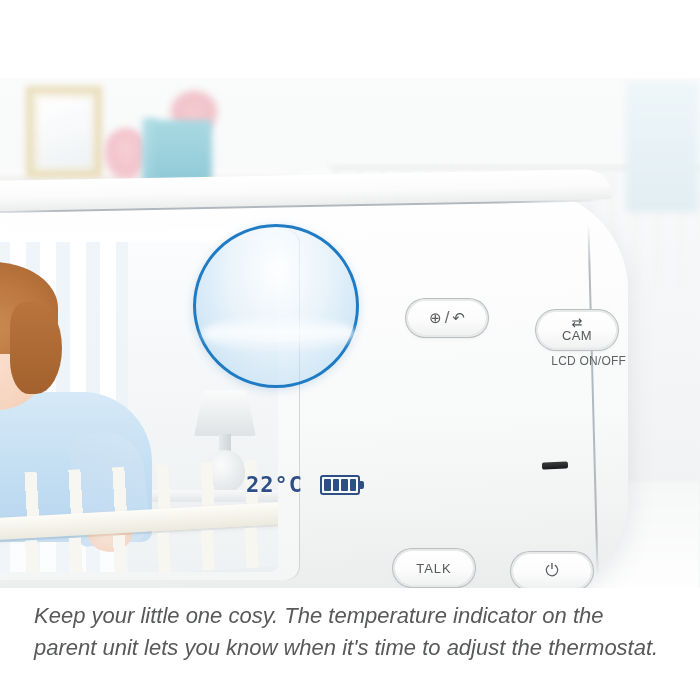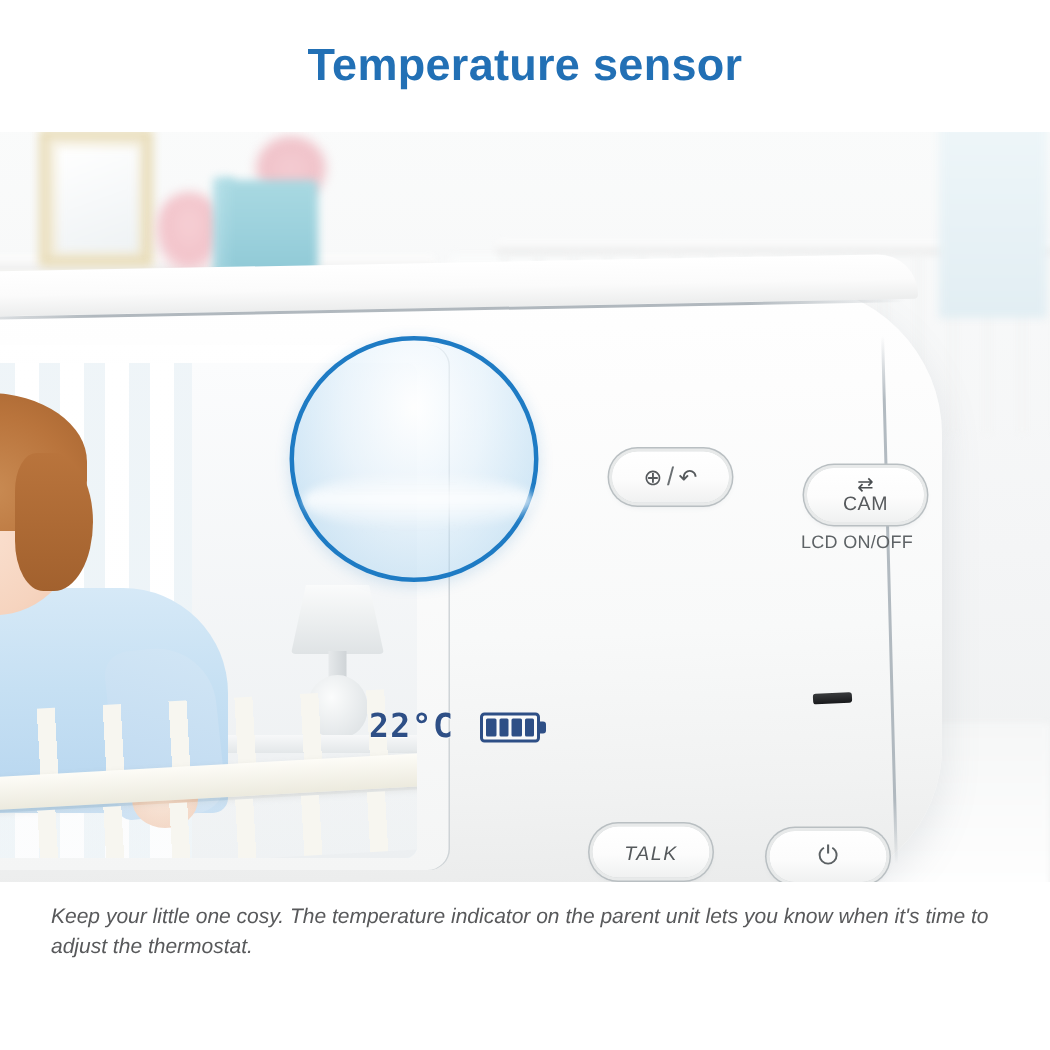--- a/index.html
+++ b/index.html
@@ -452,40 +452,40 @@
       0 2px 4px rgba(120,130,140,0.25);
     display: flex;
     align-items: center;
     justify-content: center;
     color: #6c7276;
     z-index: 30;
   }
 
   .btn-zoomback { left: 468px; top: 119px; width: 78px; height: 34px; }
   .btn-cam      { left: 598px; top: 130px; width: 78px; height: 36px; flex-direction: column; gap: 0; }
-  .btn-talk     { left: 455px; top: 369px; width: 78px; height: 34px; font-style: italic; }
+  .btn-talk     { left: 455px; top: 369px; width: 78px; height: 34px; }
   .btn-power    { left: 573px; top: 372px; width: 78px; height: 34px; }
 
   .icon-zoom-back {
     display: flex;
     align-items: center;
     gap: 3px;
     font-size: 15px;
     color: #55595c;
   }
   .slash { font-size: 17px; color: #6a6f72; }
 
   .cam-arrows { font-size: 13px; line-height: 10px; color: #4a4e51; }
   .cam-label { font-size: 13px; font-weight: 500; letter-spacing: 0.4px; color: #56595c; }
 
   .lcd-label {
     position: absolute;
     left: 594px; top: 172px;
     width: 92px;
-    text-align: left;
+    text-align: right;
     font-size: 12px;
     color: #5e6366;
     letter-spacing: 0.2px;
     z-index: 30;
   }
   .talk-label { font-size: 13px; letter-spacing: 1px; color: #55595c; }
   .power-glyph { font-size: 17px; color: #5b6063; }
 
   
   .dpad {
@@ -557,21 +557,21 @@
     border-top: 9px solid transparent;
     border-bottom: 9px solid transparent;
     border-left: 12px solid #5b6063;
   }
 
   
   .caption {
     position: absolute;
     left: 34px; top: 600px;
     width: 636px;
-    font-size: 14px;
+    font-size: 22px;
     font-style: italic;
     color: #58595b;
     line-height: 1.45;
     z-index: 45;
   }
 
   .caption-bg {
     position: absolute;
     left: 0; top: 588px;
     width: 700px; height: 112px;
@@ -670,20 +670,17 @@
     <div class="btn-pill btn-talk">
       <span class="talk-label">TALK</span>
     </div>
 
     <div class="btn-pill btn-power">
       <span class="power-glyph">⏻</span>
     </div>
 
   </div>
 
-  <div class="title-bar">
-    <div class="title-text">Temperature sensor</div>
-  </div>
 
   <div class="caption-bg"></div>
   <div class="caption">Keep your little one cosy. The temperature indicator on the parent unit lets you know when it's time to adjust the thermostat.</div>
 
 </div>
 
 </body></html>

